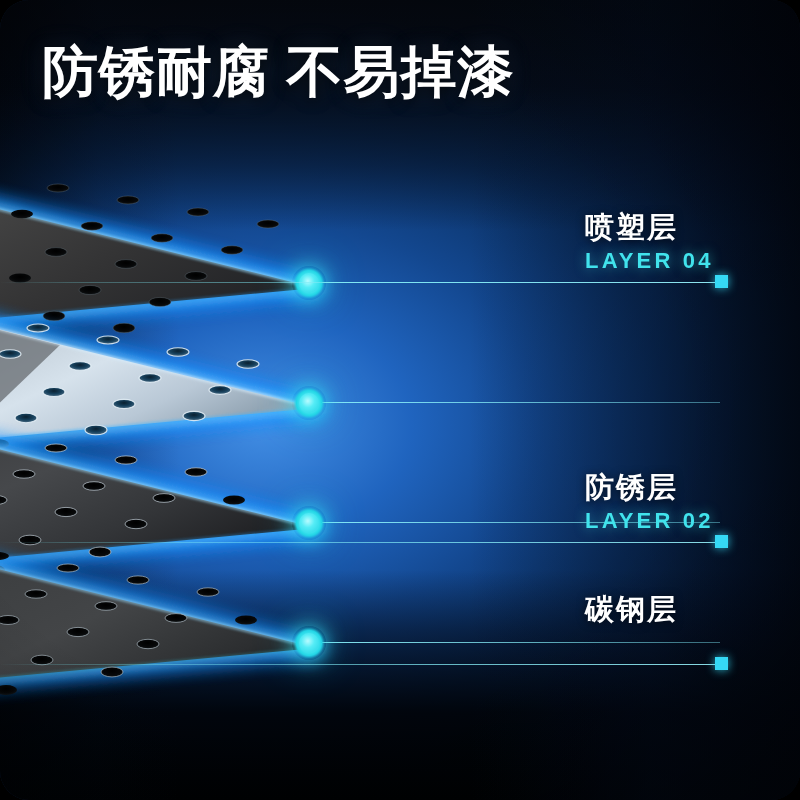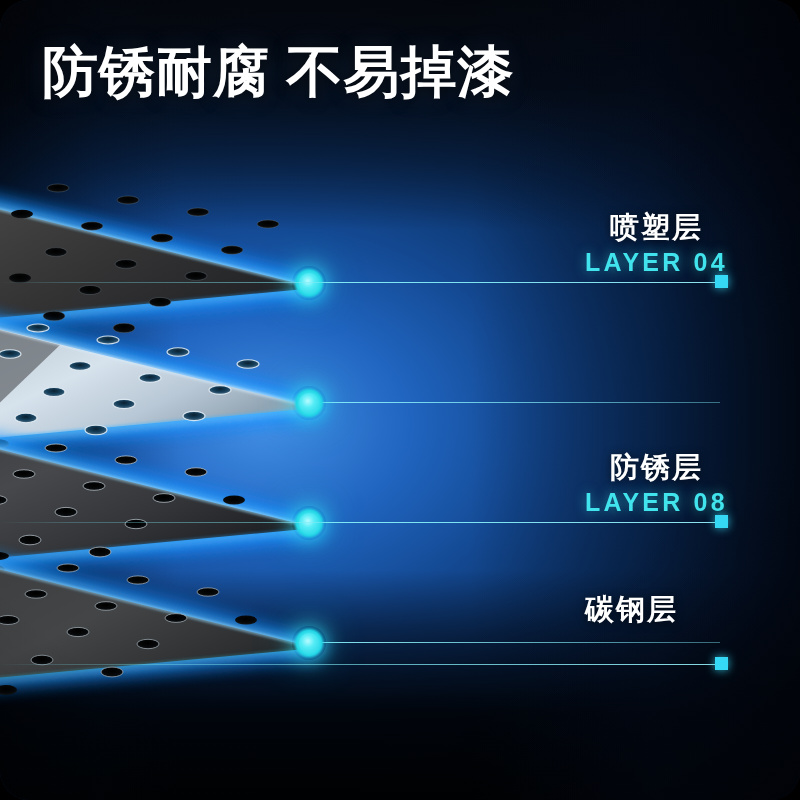--- a/index.html
+++ b/index.html
@@ -53,29 +53,29 @@
     font-size:56px; font-weight:bold; color:#ffffff;
     letter-spacing:1px; line-height:1.15;
     text-shadow:0 2px 14px rgba(0,0,0,.85), 0 0 26px rgba(120,180,255,.18);
     white-space:nowrap;
   }
 
   
   .plates{ position:absolute; inset:0; }
 
   
-  .label{ position:absolute;text-align:center; }
+  .label{ position:absolute; }
   .label .cn{
     font-size:29px; font-weight:bold; color:#ffffff;
     letter-spacing:2px; line-height:1.1; white-space:nowrap;
     text-shadow:0 1px 8px rgba(0,0,0,.7);
   }
   .label .en{
     margin-top:5px;
-    font-size:25px; font-weight:bold; color:#41e3ec;
+    font-size:22px; font-weight:bold; color:#41e3ec;
     letter-spacing:3.2px; line-height:1.1; white-space:nowrap;
     text-shadow:0 0 12px rgba(60,225,235,.55);
   }
   .label .rule{
     position:absolute; left:-586px; top:70px;
     width:718px; height:1px;
     background:linear-gradient(to right, rgba(120,230,240,0) 0%, rgba(120,230,240,.25) 10%, rgba(130,235,245,.75) 60%, rgba(150,240,250,.9) 100%);
   }
   .label .sq{
     position:absolute; left:130px; top:63px;
@@ -399,23 +399,23 @@
   </div>
 
   <div class="label" style="left:585px; top:212px;">
     <div class="cn">喷塑层</div>
     <div class="en">LAYER 04</div>
     <div class="rule"></div>
     <div class="sq"></div>
   </div>
 
 
-  <div class="label" style="left:585px; top:452px;">
+  <div class="label" style="left:585px; top:472px;">
     <div class="cn">防锈层</div>
-    <div class="en">LAYER 08</div>
+    <div class="en">LAYER 02</div>
     <div class="rule"></div>
     <div class="sq"></div>
   </div>
 
   <div class="label" style="left:585px; top:572px;margin-top:22px;">
     <div class="cn">碳钢层</div>
     <div class="rule"></div>
     <div class="sq"></div>
   </div>
 

